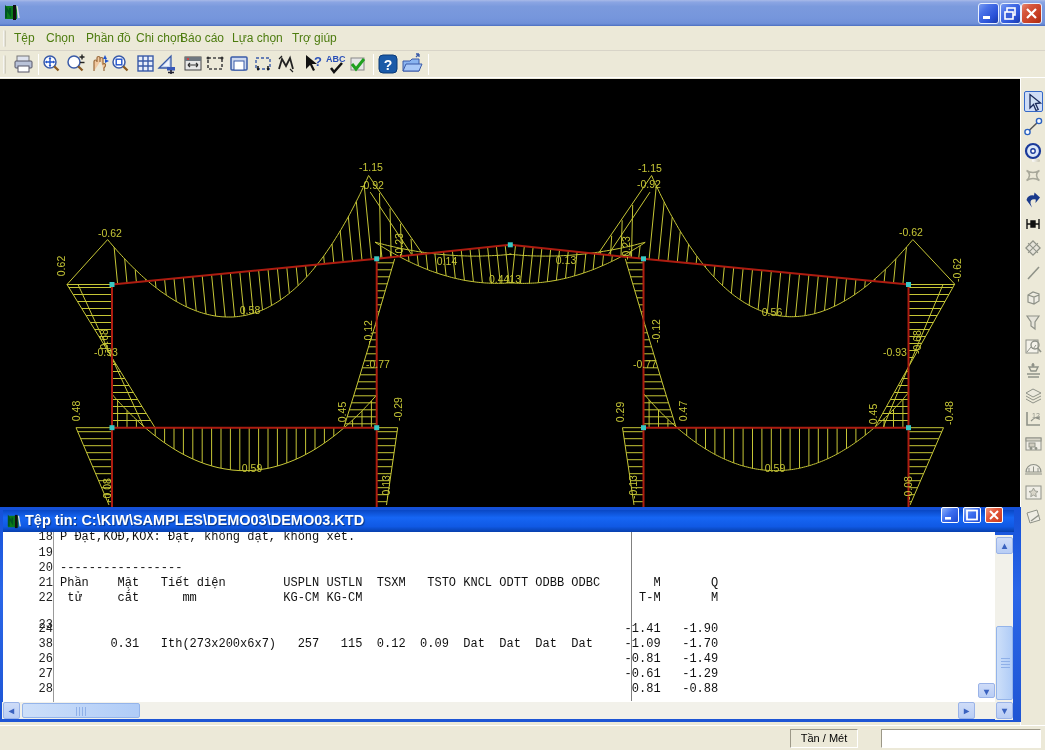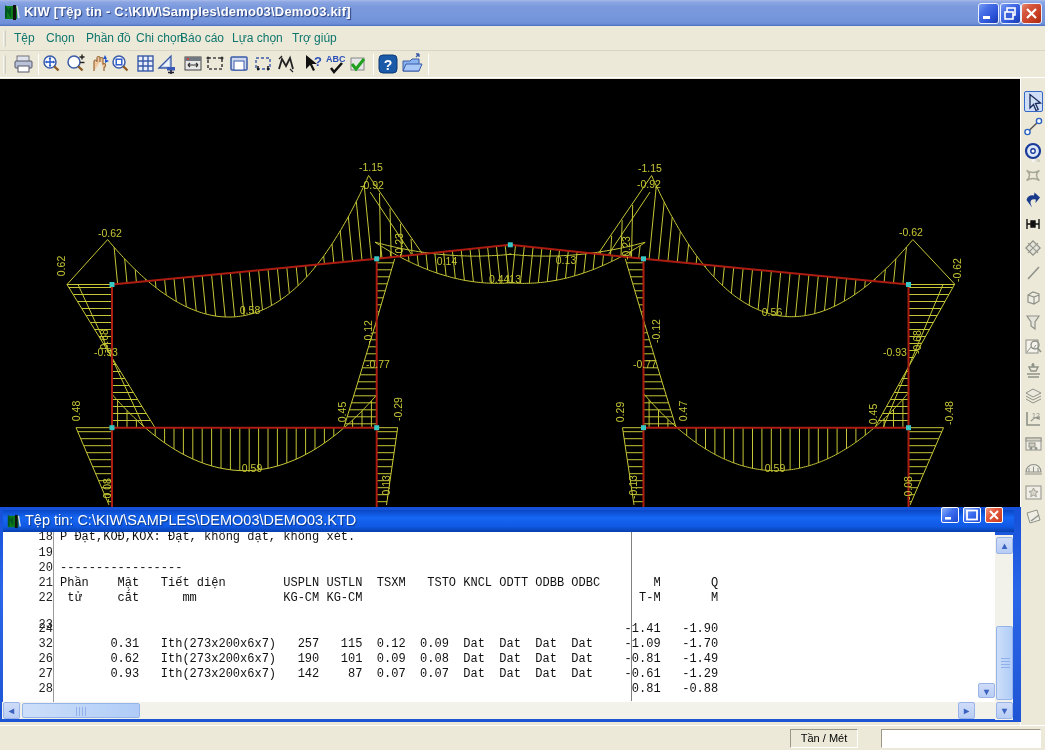--- a/index.html
+++ b/index.html
@@ -2,33 +2,33 @@
 <html><head><meta charset="utf-8"><style>
 *{margin:0;padding:0;box-sizing:border-box}
 html,body{width:1045px;height:750px;overflow:hidden;font-family:"Liberation Sans",sans-serif}
 body{background:#ece9d8;position:relative}
 .abs{position:absolute}
 
 #title{left:0;top:0;width:1045px;height:26px;background:linear-gradient(180deg,#a9bae8 0%,#8ba5e3 8%,#7b9add 25%,#7696dc 70%,#6e8fd8 90%,#5d80cd 96%,#4a6bbd 100%);}
 #title .txt{position:absolute;left:24px;top:4px;color:#fff;font-weight:bold;font-size:13px;letter-spacing:0.2px;text-shadow:1px 1px 1px #2a3f7a}
 .wbtn{position:absolute;top:3px;width:21px;height:21px;border-radius:3px;border:1px solid #e8f0ff;color:#fff;font-size:11px;text-align:center}
 
-#menu{left:0;top:26px;width:1045px;height:25px;background:#ece9d8;border-bottom:1px solid #d8d4c8;font-size:12px;color:#0f766e}
+#menu{left:0;top:26px;width:1045px;height:25px;background:#ece9d8;border-bottom:1px solid #d8d4c8;font-size:12px;color:#4d7c0f}
 #menu span{position:absolute;top:5px}
 .grip{position:absolute;width:3px;background:linear-gradient(90deg,#fff,#c8c4b0);border-radius:2px}
 
 #tbar{left:0;top:51px;width:1045px;height:27px;background:#ece9d8;border-bottom:1px solid #fff}
 .tsep{position:absolute;top:3px;width:1px;height:21px;background:#c9c5b2;border-right:1px solid #fff}
 .ticon{position:absolute;top:2px}
 
 #rstrip{left:1020px;top:78px;width:25px;height:672px;background:#ece9d8;border-left:1px solid #fff}
 
 #child{left:0;top:507px;width:1021px;height:215px;background:linear-gradient(180deg,#1450d8 0%,#2a66e8 40%,#1e55d4 100%)}
 #ctitle{position:absolute;left:3px;top:3px;width:1011px;height:22px;background:linear-gradient(180deg,#0947c4 0%,#1666f4 35%,#1059e4 75%,#0740ad 100%);}
-#ctitle .txt{position:absolute;left:22px;top:2px;color:#fff;font-weight:normal;font-size:14.5px;text-shadow:1px 1px 1px #0a3580}
+#ctitle .txt{position:absolute;left:22px;top:2px;color:#fff;font-weight:bold;font-size:14.5px;text-shadow:1px 1px 1px #0a3580}
 .cbtn{position:absolute;width:18px;height:16px;border-radius:2px;border:1px solid #fff;}
 #cbody{position:absolute;left:3px;top:25px;width:992px;height:170px;background:#fff;overflow:hidden}
 #gut{position:absolute;left:0;top:0;width:51px;height:170px;border-right:1px solid #9a9a9a;background:#fff}
 .ln{position:absolute;left:0;width:50px;text-align:right;font:12px "Liberation Mono",monospace;color:#222}
 .row{position:absolute;left:57px;font:12px "Liberation Mono",monospace;color:#111;white-space:pre}
 #divline{position:absolute;left:628px;top:0;width:1px;height:169px;background:#808080}
 
 .sb{position:absolute;background:#f2f1ea}
 .sarrow{position:absolute;width:17px;height:17px;background:linear-gradient(180deg,#cfdcf8,#b8cdf5);border:1px solid #9ab3e8;border-radius:2px;color:#3a62c0;font-size:10px;font-weight:bold;text-align:center;line-height:15px}
 .sthumb{position:absolute;background:linear-gradient(90deg,#cddff9,#b0ccf7);border:1px solid #94b4ea;border-radius:2px}
@@ -37,21 +37,20 @@
 .spanel{position:absolute;top:3px;height:19px;border:1px solid;border-color:#9c9888 #fff #fff #9c9888;font-size:11px;color:#000;text-align:center}
 </style></head>
 <body>
 <div id="title" class="abs">
     <svg width="17" height="17" viewBox="0 0 17 17" style="position:absolute;left:4px;top:4px">
       <rect x="1" y="2" width="12" height="13" fill="#0a7a1a"></rect>
       <path d="M2 14 L2 4 L6 10 L6 4" stroke="#052" stroke-width="2" fill="none"></path>
       <rect x="9" y="1" width="3" height="15" fill="#111"></rect>
       <path d="M13 2 l2 12" stroke="#ddd" stroke-width="1.5"></path>
     </svg>
-    <div class="txt">KIW [Tệp tin - C:\KIW\Samples\demo03\Demo03.kif]</div>
 <div class="wbtn" style="left:978px;background:linear-gradient(135deg,#7a9cf0 0%,#4a72e8 30%,#2a52d8 70%,#1a3aaa 100%)"><svg width="19" height="19" viewBox="0 0 19 19">
         <rect x="4" y="12" width="7" height="3" fill="#fff"></rect>
       </svg></div>
     <div class="wbtn" style="left:1000px;background:linear-gradient(135deg,#7a9cf0 0%,#4a72e8 30%,#2a52d8 70%,#1a3aaa 100%)"><svg width="19" height="19" viewBox="0 0 19 19">
         <rect x="6" y="4" width="8" height="7" fill="none" stroke="#fff" stroke-width="1.6"></rect>
         <rect x="4" y="8" width="8" height="7" fill="#3a5fd8" stroke="#fff" stroke-width="1.6"></rect>
       </svg></div>
     <div class="wbtn" style="left:1021px;background:linear-gradient(135deg,#e88872 0%,#d6573d 28%,#c63d22 68%,#aa2a10 100%)"><svg width="19" height="19" viewBox="0 0 19 19">
         <path d="M5 5 L14 14 M14 5 L5 14" stroke="#fff" stroke-width="2.2"></path>
       </svg></div>
@@ -620,28 +619,26 @@
       <div class="row" style="top:28.7px">-----------------</div>
       <div class="ln" style="top:43.9px">21</div>
       <div class="row" style="top:43.9px">Phần    Mặt   Tiết diện        USPLN USTLN  TSXM   TSTO KNCL ODTT ODBB ODBC</div>
       <div class="row" style="top:43.9px;left:600px">       M       Q</div>
       <div class="ln" style="top:59.1px">22</div>
       <div class="row" style="top:59.1px"> tử     cắt      mm            KG-CM KG-CM</div>
       <div class="row" style="top:59.1px;left:600px">     T-M       M</div>
       <div class="ln" style="top:86px">23</div>
       <div class="ln" style="top:89.5px">24</div>
       <div class="row" style="top:89.5px;left:600px">   -1.41   -1.90</div>
-      <div class="ln" style="top:104.7px">32</div>
+      <div class="ln" style="top:104.7px">38</div>
       <div class="row" style="top:104.7px">       0.31   Ith(273x200x6x7)   257   115  0.12  0.09  Dat  Dat  Dat  Dat</div>
       <div class="row" style="top:104.7px;left:600px">   -1.09   -1.70</div>
       <div class="ln" style="top:119.9px">26</div>
-      <div class="row" style="top:119.9px">       0.62   Ith(273x200x6x7)   190   101  0.09  0.08  Dat  Dat  Dat  Dat</div>
       <div class="row" style="top:119.9px;left:600px">   -0.81   -1.49</div>
       <div class="ln" style="top:135.1px">27</div>
-      <div class="row" style="top:135.1px">       0.93   Ith(273x200x6x7)   142    87  0.07  0.07  Dat  Dat  Dat  Dat</div>
       <div class="row" style="top:135.1px;left:600px">   -0.61   -1.29</div>
       <div class="ln" style="top:150.3px">28</div>
       <div class="row" style="top:150.3px;left:600px">    0.81   -0.88</div>
   </div>
 
   <div class="sarrow" style="left:978px;top:176px;width:17px;height:15px">▾</div>
 
   <div class="sb" style="left:995px;top:28px;width:18px;height:185px"></div>
   <div class="sarrow" style="left:996px;top:30px">▴</div>
   <div class="sthumb" style="left:996px;top:119px;width:17px;height:74px">

